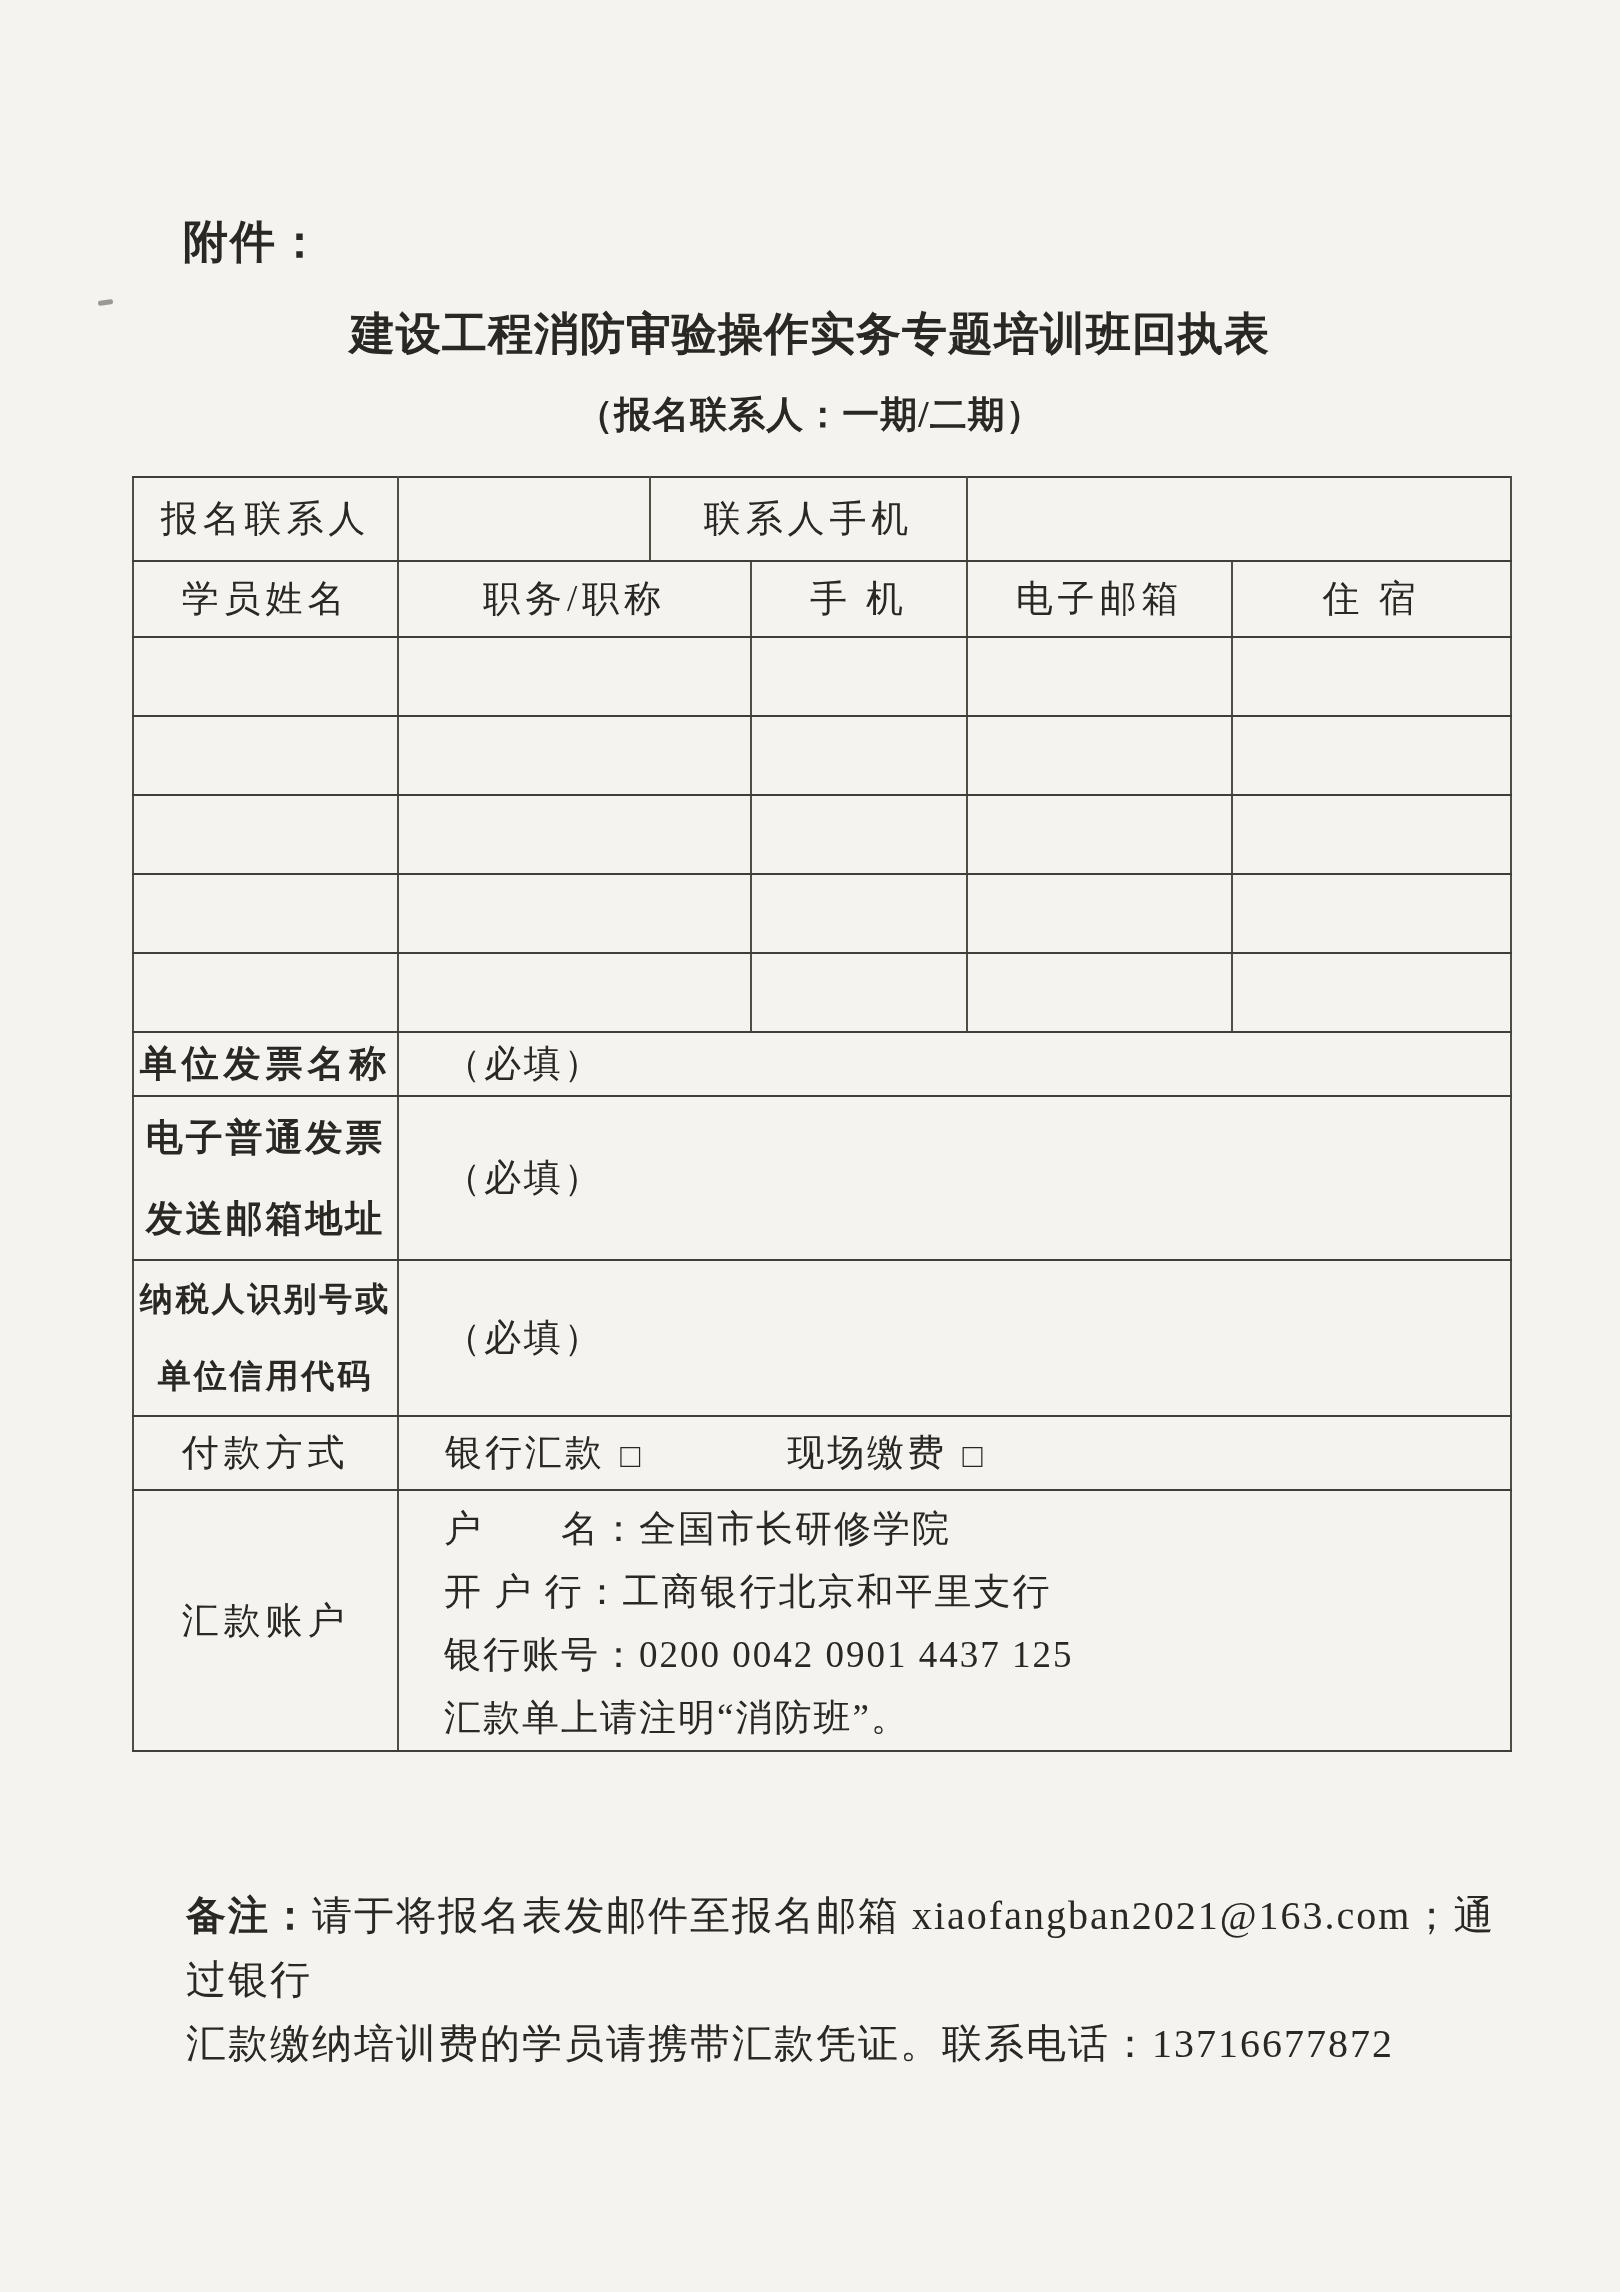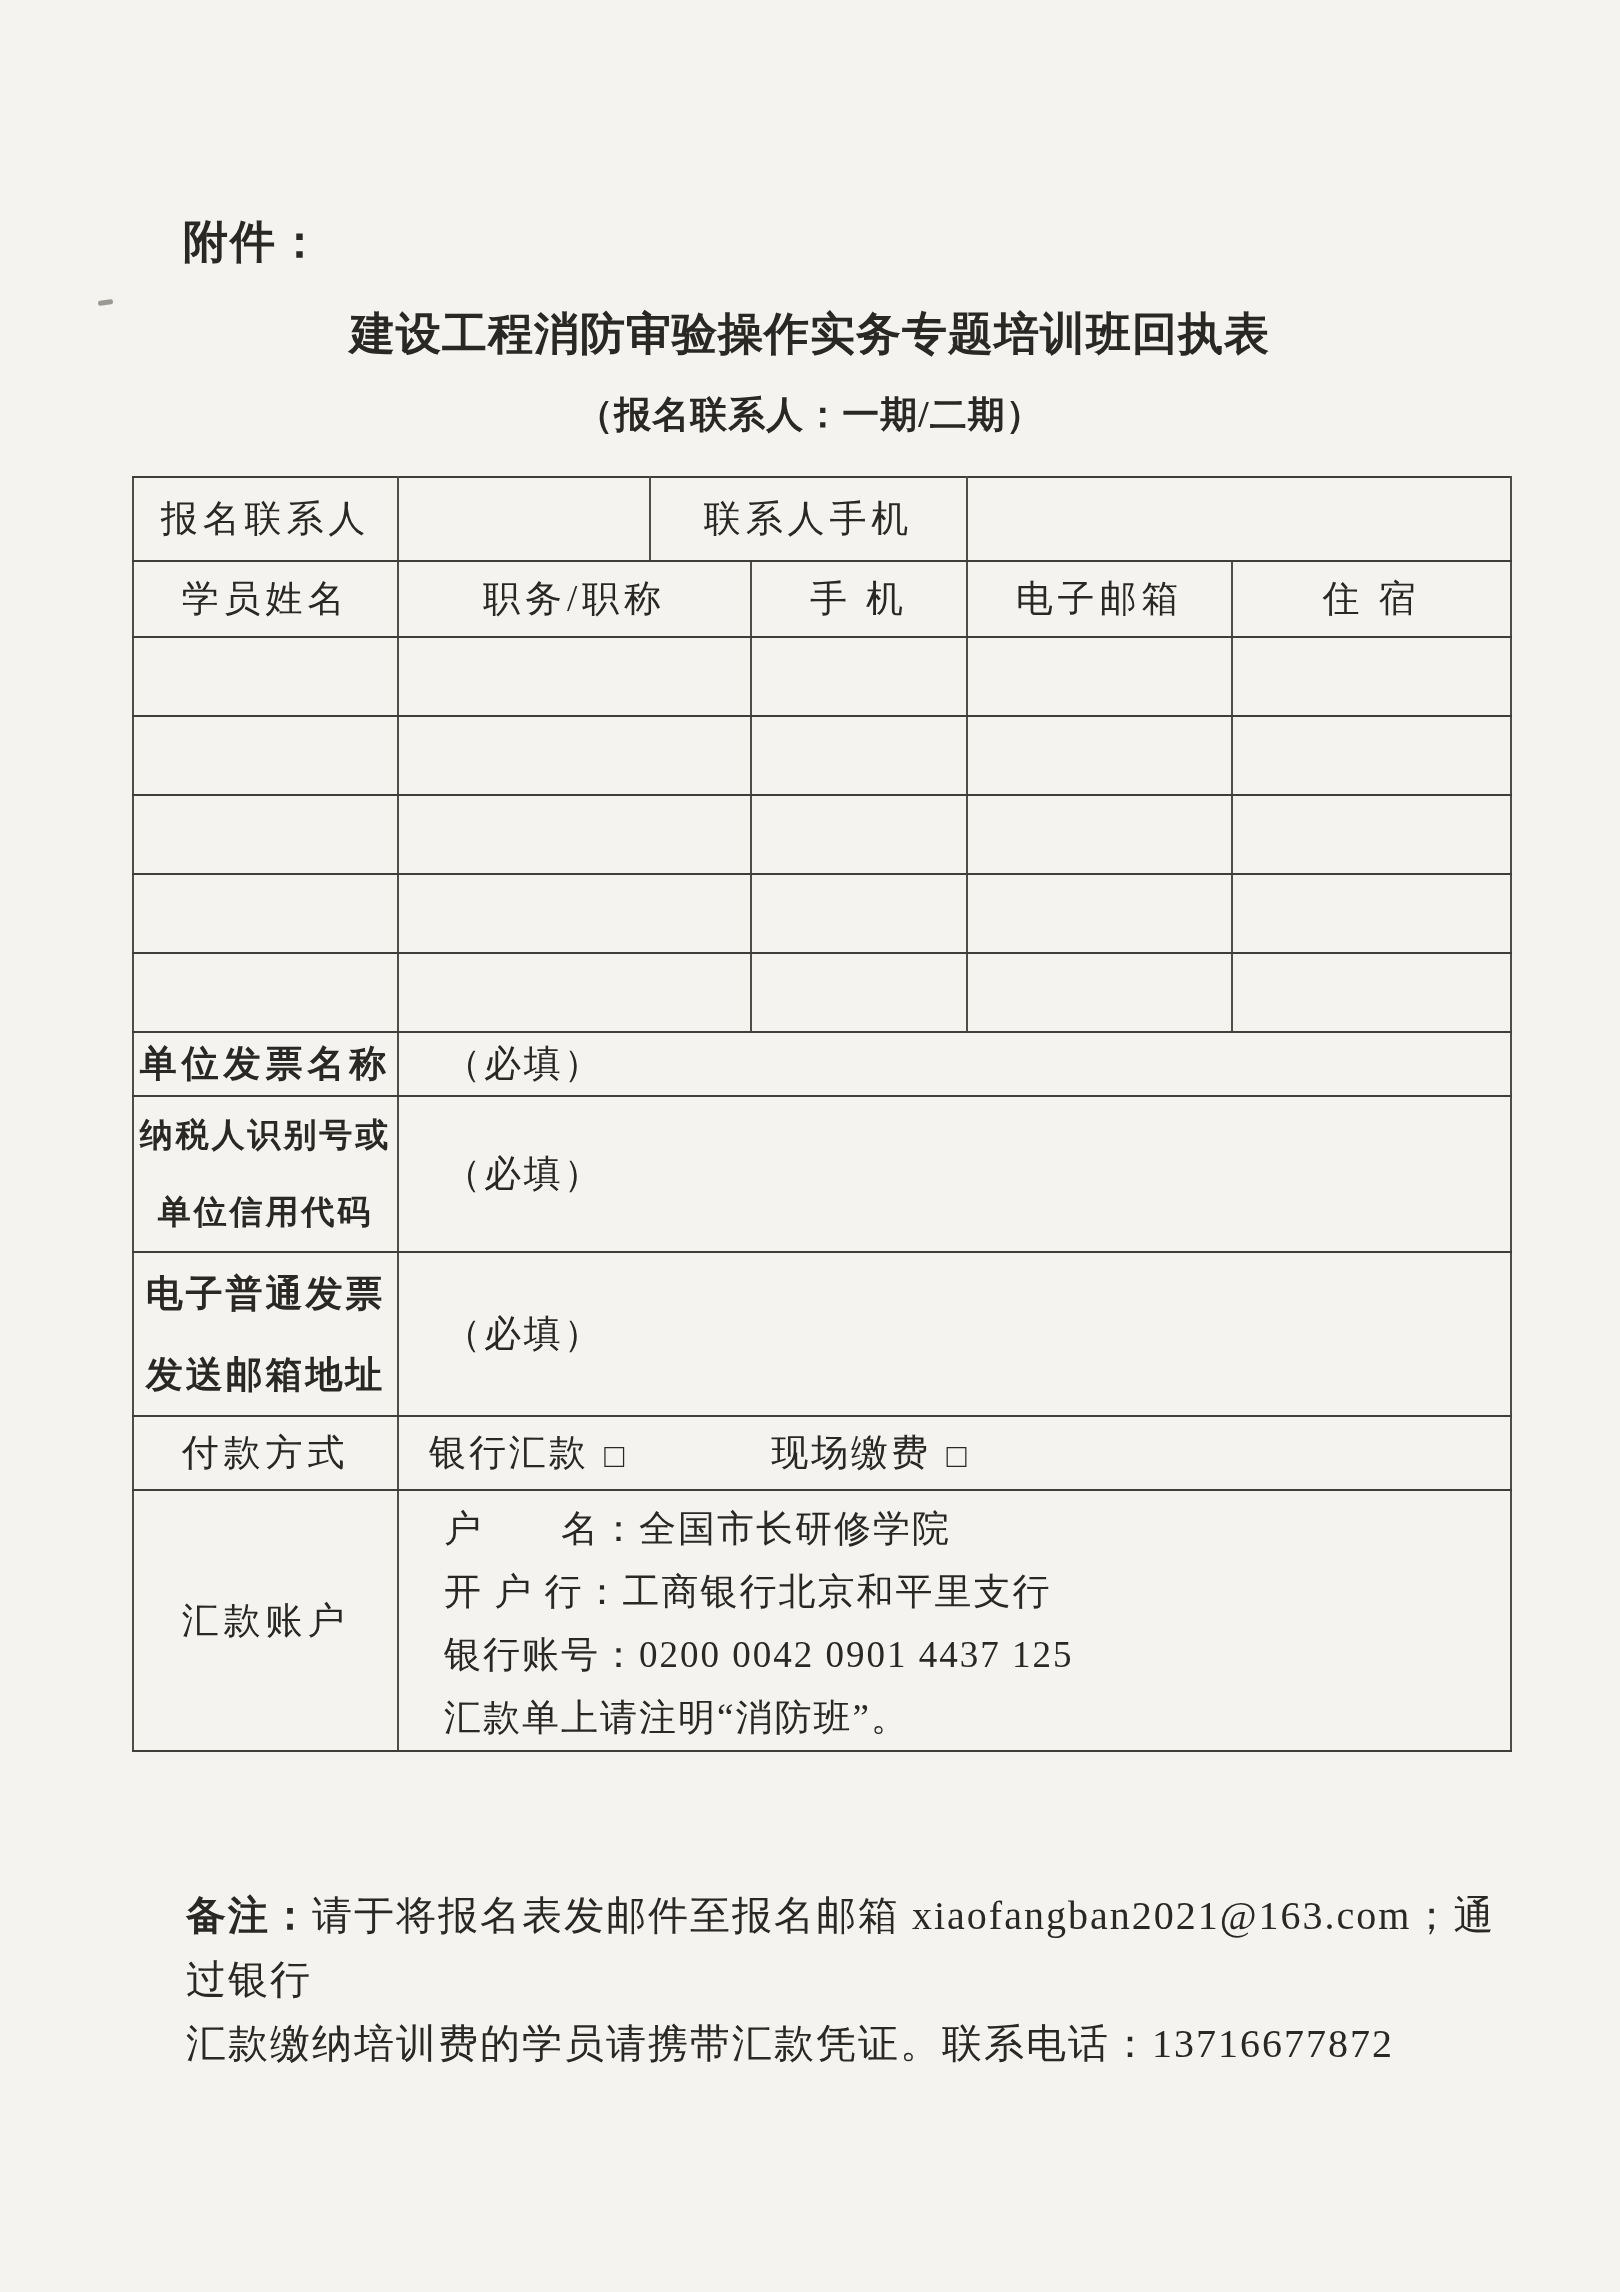--- a/index.html
+++ b/index.html
@@ -39,21 +39,21 @@
     border-bottom:2.9px solid #403e39;
     padding:0;vertical-align:middle;
     font-size:37px;
   }
   td.label{text-align:center;letter-spacing:4.9px;}
   td.bold{font-weight:bold;}
   td.label .ln{line-height:77px;letter-spacing:2.9px;}
   td.label .ln.tall{line-height:81px;}
   td.label .small{font-size:33px;}
   td.required-cell{padding-left:45px;letter-spacing:2.9px;}
-  td.payment-cell{padding-left:30px;letter-spacing:2.9px;}
+  td.payment-cell{padding-left:46px;letter-spacing:2.9px;}
   .checkbox{
     display:inline-block;font-size:33px;margin-left:15.7px;
     letter-spacing:0;transform:translateY(2px);
   }
   .opt2{margin-left:147px;}
   td.remit-cell{padding:5.9px 0 0 45px;letter-spacing:2px;}
   td.remit-cell .remit-line{line-height:63px;}
   .notes{
     position:absolute;left:186px;top:1884px;width:1323px;
     font-size:40px;line-height:64px;letter-spacing:2px;
@@ -130,32 +130,32 @@
     <td></td>
     <td></td>
     <td></td>
   </tr>
 
   <tr style="height:64px">
     <td class="label bold">单位发票名称</td>
     <td colspan="5" class="required-cell">（必填）</td>
   </tr>
 
+  <tr style="height:164px">
+    <td class="label bold">
+      <div class="ln tall">电子普通发票</div>
+      <div class="ln tall">发送邮箱地址</div>
+    </td>
+    <td colspan="5" class="required-cell">（必填）</td>
+  </tr>
+
   <tr style="height:155px">
     <td class="label bold">
       <div class="ln small">纳税人识别号或</div>
       <div class="ln small">单位信用代码</div>
-    </td>
-    <td colspan="5" class="required-cell">（必填）</td>
-  </tr>
-
-  <tr style="height:164px">
-    <td class="label bold">
-      <div class="ln tall">电子普通发票</div>
-      <div class="ln tall">发送邮箱地址</div>
     </td>
     <td colspan="5" class="required-cell">（必填）</td>
   </tr>
 
   <tr style="height:74px">
     <td class="label">付款方式</td>
     <td colspan="5" class="payment-cell">
       <span>银行汇款</span><span class="checkbox">□</span><span class="opt2">现场缴费</span><span class="checkbox">□</span>
     </td>
   </tr>

